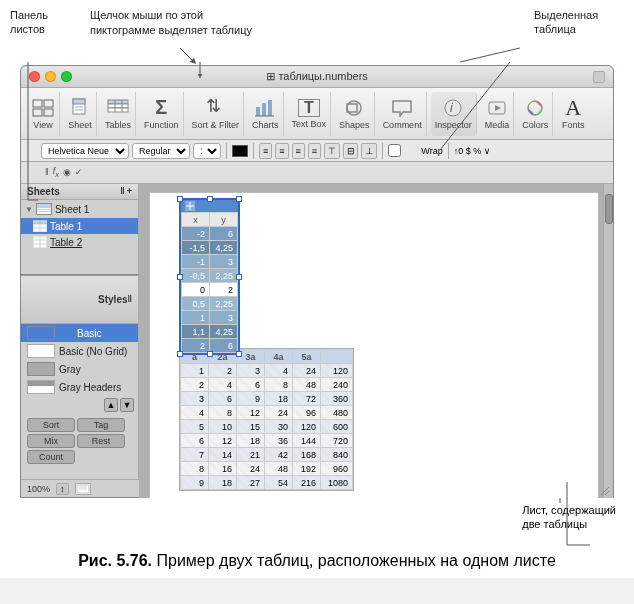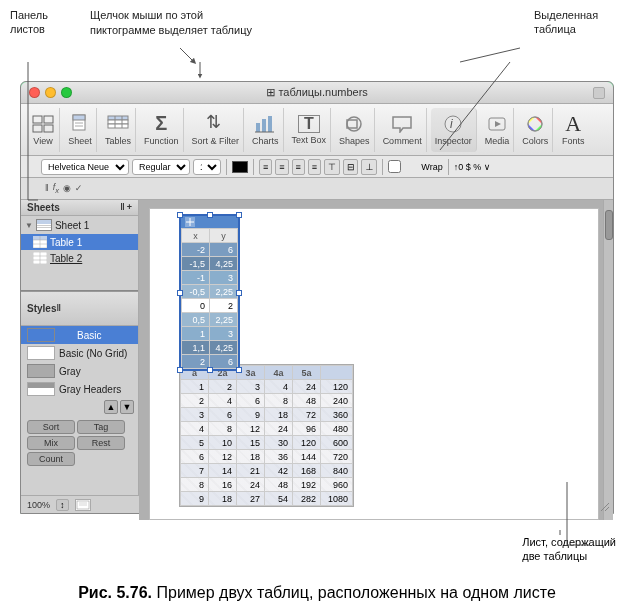--- a/index.html
+++ b/index.html
@@ -52,21 +52,21 @@
       top: 8px;
       font-size: 11px;
       line-height: 1.3;
       text-align: left;
       width: 90px;
     }
 
     
     .main-window {
       position: relative;
-      margin: 16px 20px;
+      margin: 0 20px;
       border: 1px solid #888;
       background: #86efac;
       border-radius: 6px 6px 0 0;
     }
 
     
     .title-bar {
       display: flex;
       align-items: center;
       background: linear-gradient(to bottom, #e8e8e8, #d0d0d0);
@@ -240,26 +240,26 @@
     
     .styles-panel {
       border-top: 1px solid #888;
       margin-top: 4px;
     }
 
     .styles-header {
       background: linear-gradient(to bottom, #e0e0e0, #c8c8c8);
       border-bottom: 1px solid #aaa;
       border-top: 1px solid #999;
-      padding: 11px 6px;
+      padding: 18px 6px;
       font-size: 10px;
       font-weight: bold;
       color: #333;
       display: flex;
-      justify-content: flex-start;
+      justify-content: flex-end;
     }
 
     .style-item {
       display: flex;
       align-items: center;
       padding: 2px 6px;
       font-size: 10px;
       color: #222;
       gap: 4px;
     }
@@ -904,21 +904,21 @@
                   <td>24</td>
                   <td>48</td>
                   <td>192</td>
                   <td>960</td>
                 </tr>
               <tr>
                   <td>9</td>
                   <td>18</td>
                   <td>27</td>
                   <td>54</td>
-                  <td>282</td>
+                  <td>216</td>
                   <td>1080</td>
                 </tr>
             </tbody>
           </table>
         </div>
 
         <div class="scrollbar-v">
           <div class="scrollbar-thumb"></div>
         </div>
       </div>

